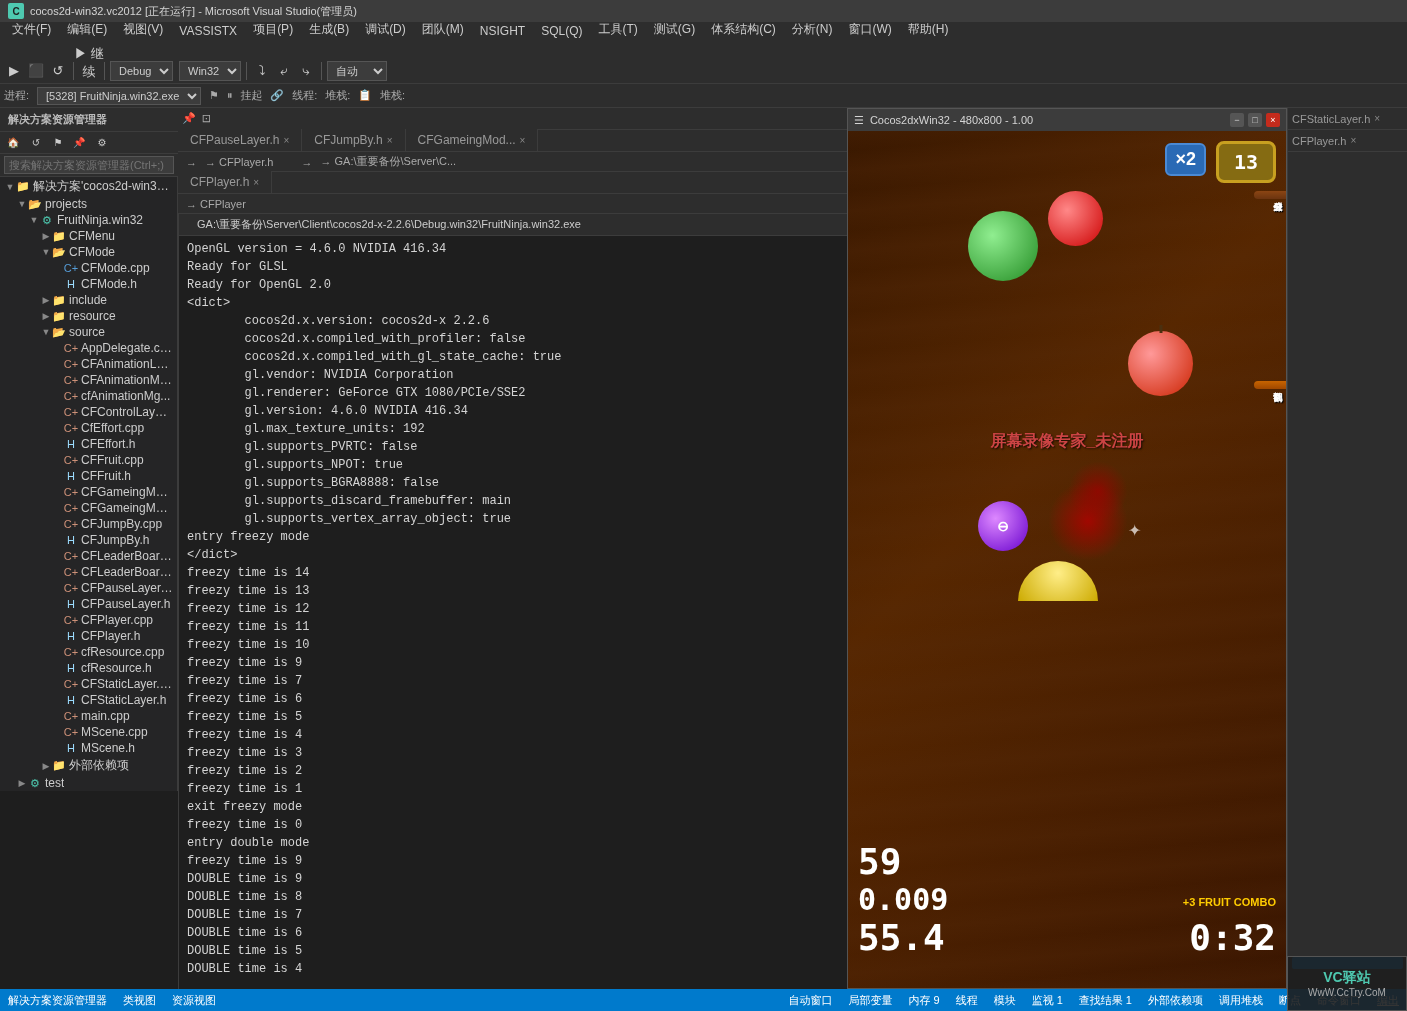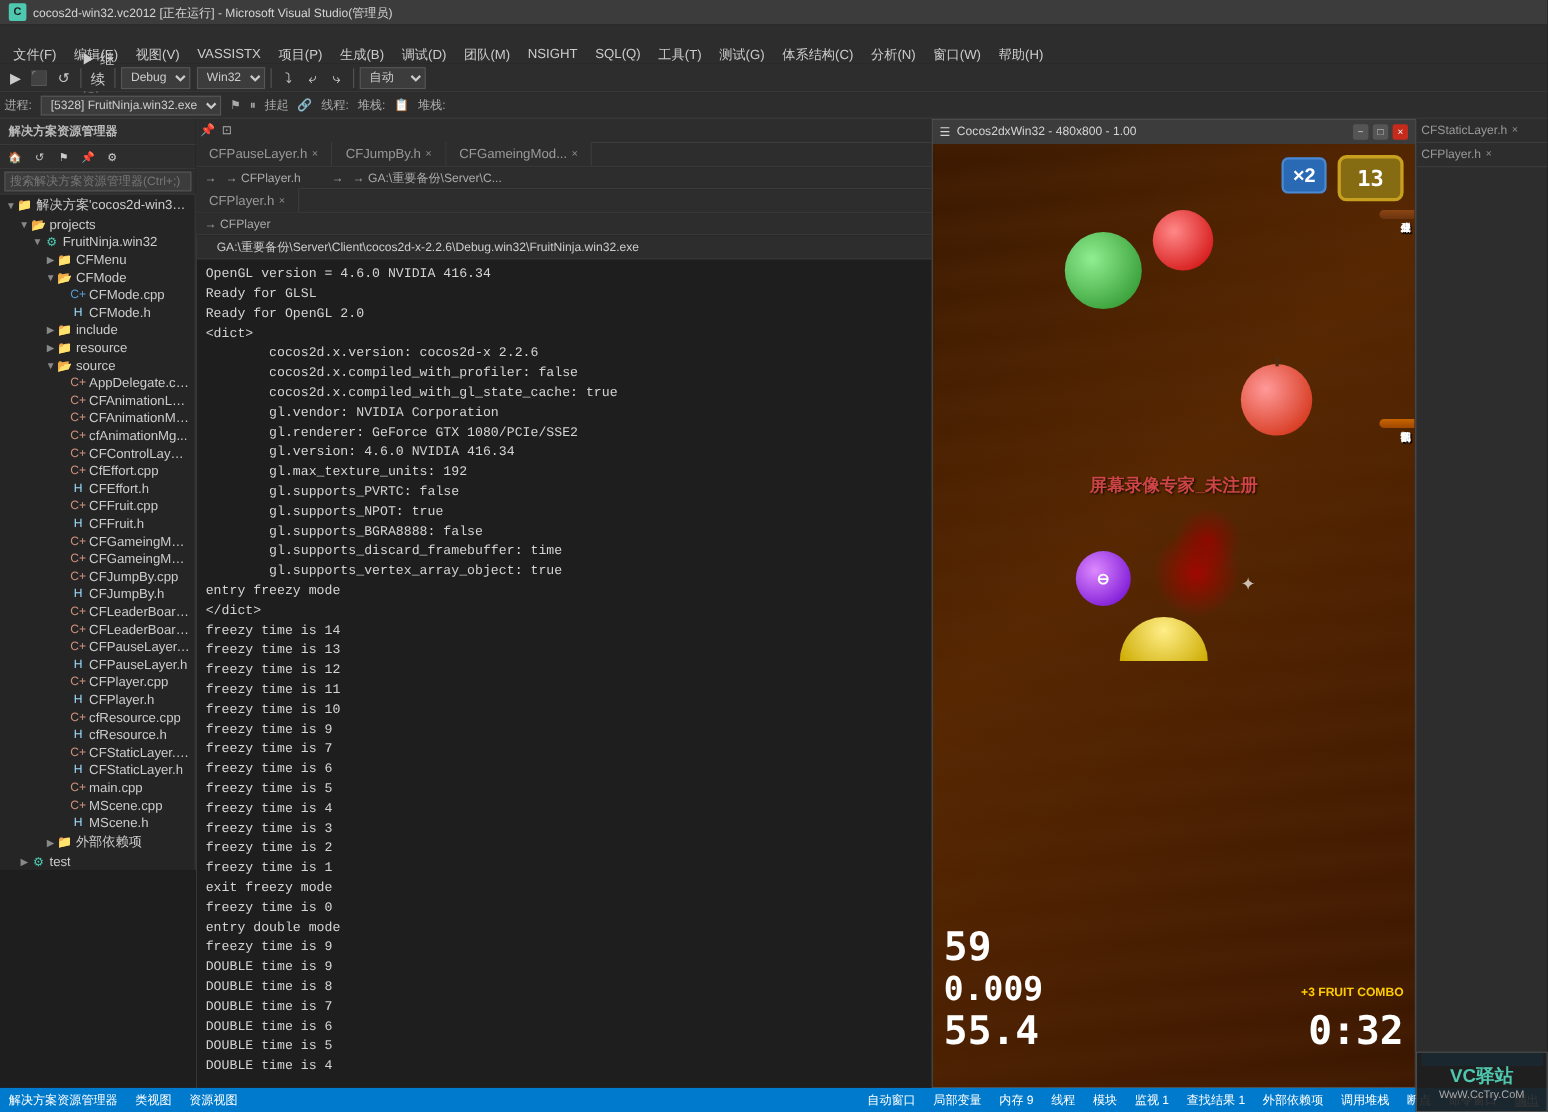--- a/index.html
+++ b/index.html
@@ -35,21 +35,21 @@
       font-size: 10px;
       color: #1e1e1e;
       font-weight: bold;
     }
 
     
     .menu-bar {
       height: 22px;
       background: #2d2d2d;
       display: flex;
-      align-items: flex-start;
+      align-items: flex-end;
       padding: 18px 4px;
       font-size: 12px;
       color: #cccccc;
     }
     .menu-item {
       padding: 2px 8px;
       cursor: pointer;
       white-space: nowrap;
     }
 
@@ -244,21 +244,21 @@
       border: 1px solid #555;
       display: flex;
       flex-direction: column;
       align-items: center;
       justify-content: center;
       font-size: 11px;
       color: #aaa;
       z-index: 10;
     }
     .watermark-title {
-      font-size: 17px;
+      font-size: 14px;
       font-weight: bold;
       color: #4ec9b0;
     }
 
     
     .sidebar::-webkit-scrollbar,
     .console-output::-webkit-scrollbar {
       width: 8px;
     }
     .sidebar::-webkit-scrollbar-track,
@@ -793,21 +793,21 @@
             <div class="console-line">        cocos2d.x.version: cocos2d-x 2.2.6</div>
             <div class="console-line">        cocos2d.x.compiled_with_profiler: false</div>
             <div class="console-line">        cocos2d.x.compiled_with_gl_state_cache: true</div>
             <div class="console-line">        gl.vendor: NVIDIA Corporation</div>
             <div class="console-line">        gl.renderer: GeForce GTX 1080/PCIe/SSE2</div>
             <div class="console-line">        gl.version: 4.6.0 NVIDIA 416.34</div>
             <div class="console-line">        gl.max_texture_units: 192</div>
             <div class="console-line">        gl.supports_PVRTC: false</div>
             <div class="console-line">        gl.supports_NPOT: true</div>
             <div class="console-line">        gl.supports_BGRA8888: false</div>
-            <div class="console-line">        gl.supports_discard_framebuffer: time</div>
+            <div class="console-line">        gl.supports_discard_framebuffer: main</div>
             <div class="console-line">        gl.supports_vertex_array_object: true</div>
             <div class="console-line">entry freezy mode</div>
             <div class="console-line">&lt;/dict&gt;</div>
             <div class="console-line">freezy time is 14</div>
             <div class="console-line">freezy time is 13</div>
             <div class="console-line">freezy time is 12</div>
             <div class="console-line">freezy time is 11</div>
             <div class="console-line">freezy time is 10</div>
             <div class="console-line">freezy time is 9</div>
             <div class="console-line">freezy time is 7</div>

